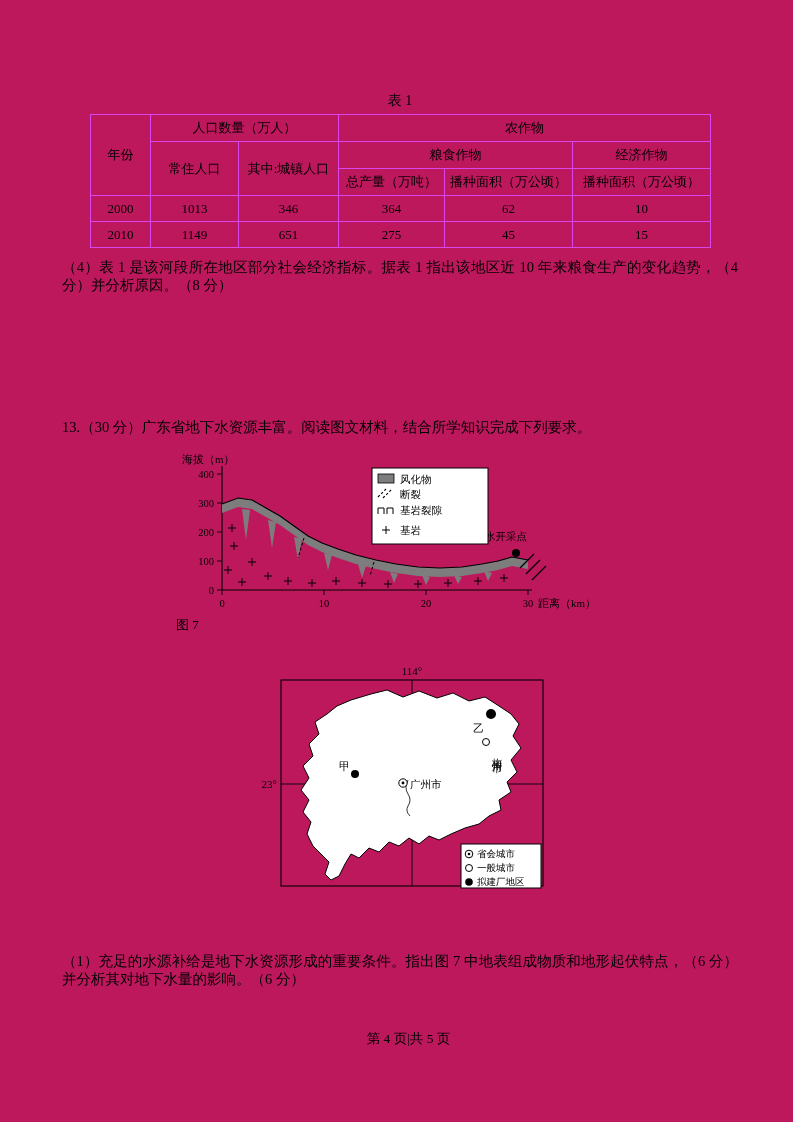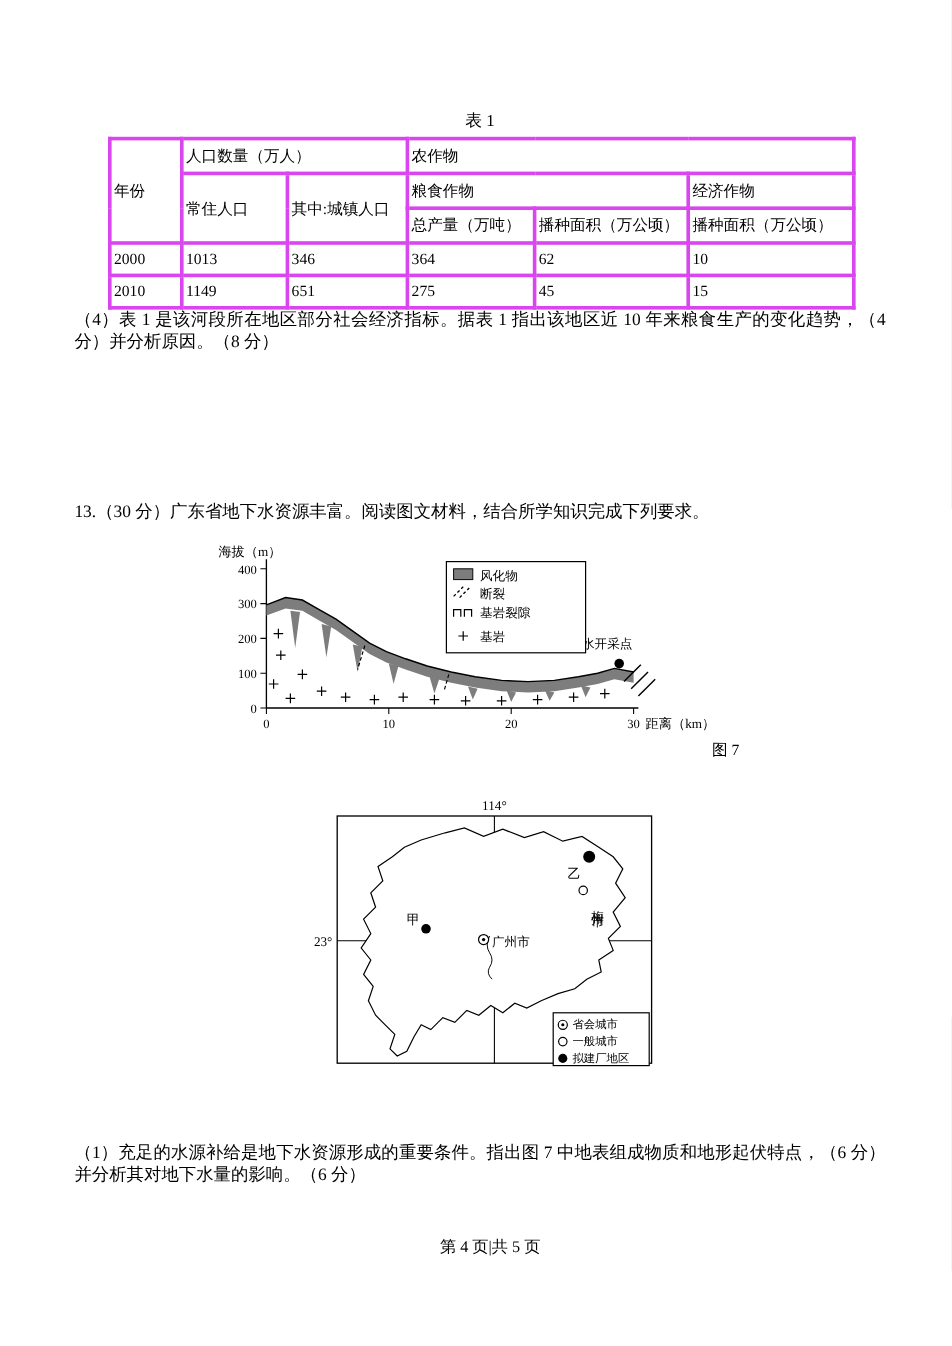--- a/index.html
+++ b/index.html
@@ -1,31 +1,31 @@
 <!DOCTYPE html>
 <html><head>
 <meta charset="utf-8">
 <style>
   * { margin:0; padding:0; box-sizing:border-box; }
   html,body { background:#e8e8e8; }
   body { font-family:"Liberation Serif","DejaVu Serif",serif; color:#000; }
-  .page { position:relative; width:793px; height:1122px; margin:0 auto; background:#ffffff; overflow:hidden; }
+  .page { position:relative; width:793px; height:1122px; margin:0 auto; background:#be185d; overflow:hidden; }
 
   .tbl-caption { position:absolute; top:92px; left:90px; width:620px; text-align:center; font-size:14px; }
   table.t1 { position:absolute; top:114px; left:90px; width:620px; border-collapse:collapse; font-size:13px; table-layout:fixed; }
-  table.t1 td { border:3px solid #d946ef; text-align:left; vertical-align:middle; padding:4px 2px; height:26px; }
+  table.t1 td { border:1px solid #d946ef; text-align:center; vertical-align:middle; padding:4px 2px; height:26px; }
 
   .para { position:absolute; font-size:14.5px; line-height:18px; text-align:justify; }
   .q4   { top:258px; left:62px; width:676px; }
   .q13  { top:418px; left:62px; width:676px; }
   .q131 { top:952px; left:62px; width:676px; }
 
   .fig7 { position:absolute; top:450px; left:176px; width:440px; }
   .fig8 { position:absolute; top:644px; left:253px; width:300px;margin-top:20px; }
-  .fig-caption { text-align:right; font-size:13px; margin-top:2px; }
+  .fig-caption { text-align:left; font-size:13px; margin-top:2px; }
 
   svg { font-family:"Liberation Serif","DejaVu Serif",serif; display:block; }
   .axis { stroke:#000; stroke-width:1.1; }
   .thin { stroke:#000; stroke-width:0.9; fill:none; }
   .f9  { font-size:9.5px; }
   .f10 { font-size:10.5px; }
   .f11 { font-size:11px; }
   .vtext { writing-mode: vertical-rl; text-orientation: upright; letter-spacing:2px; }
 
   .footer { position:absolute; top:1030px; left:12px; width:793px; text-align:center; font-size:13.5px; }

